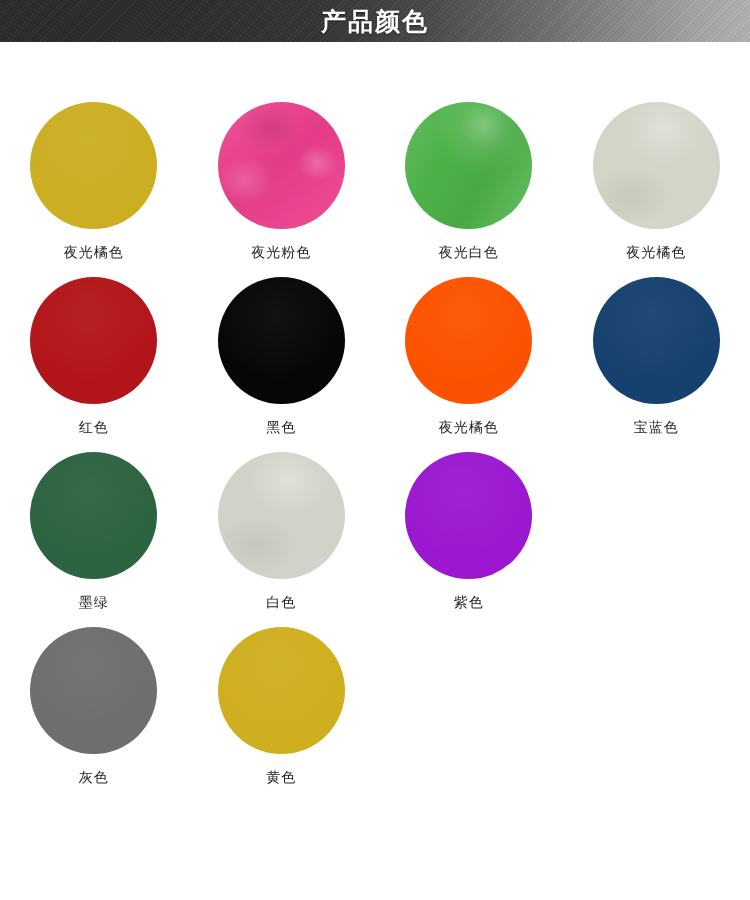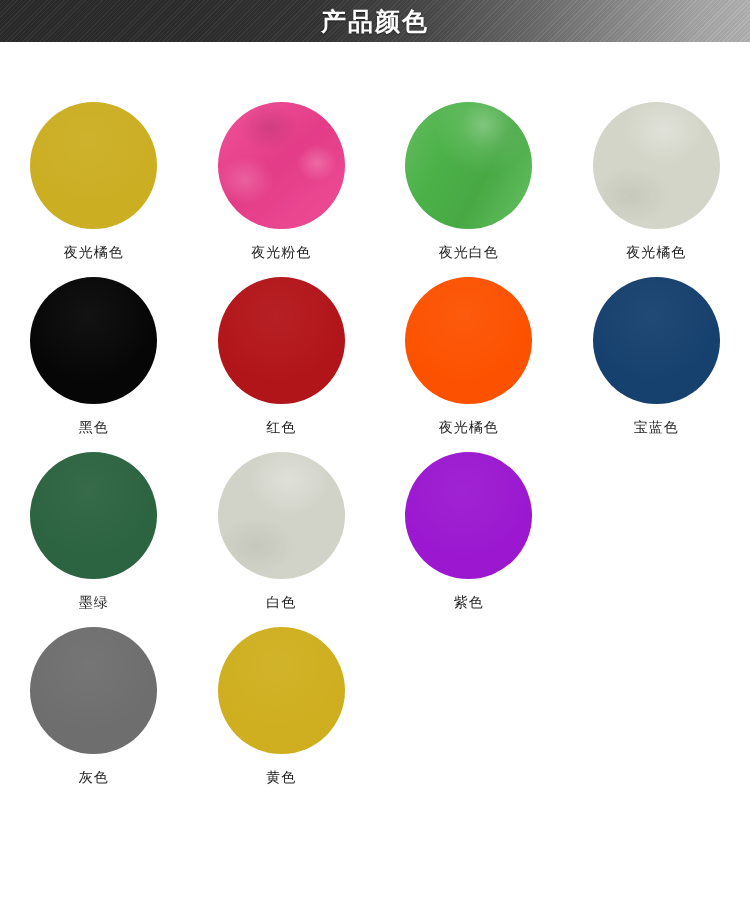--- a/index.html
+++ b/index.html
@@ -162,30 +162,30 @@
       <div class="cell">
         <div class="swatch" style="background-color: rgb(211, 213, 200);">
           <div class="sheen soft"></div>
         </div>
         <div class="label">夜光橘色</div>
       </div>
     </div>
 
     <div class="row">
       <div class="cell">
+        <div class="swatch" style="background-color: rgb(178, 21, 25);">
+          <div class="sheen matte"></div>
+        </div>
+        <div class="label">红色</div>
+      </div>
+      <div class="cell">
         <div class="swatch" style="background-color: rgb(6, 6, 6);">
           <div class="sheen matte"></div>
         </div>
         <div class="label">黑色</div>
-      </div>
-      <div class="cell">
-        <div class="swatch" style="background-color: rgb(178, 21, 25);">
-          <div class="sheen matte"></div>
-        </div>
-        <div class="label">红色</div>
       </div>
       <div class="cell">
         <div class="swatch" style="background-color: rgb(252, 82, 0);">
           <div class="sheen matte"></div>
         </div>
         <div class="label">夜光橘色</div>
       </div>
       <div class="cell">
         <div class="swatch" style="background-color: rgb(22, 64, 110);">
           <div class="sheen matte"></div>

